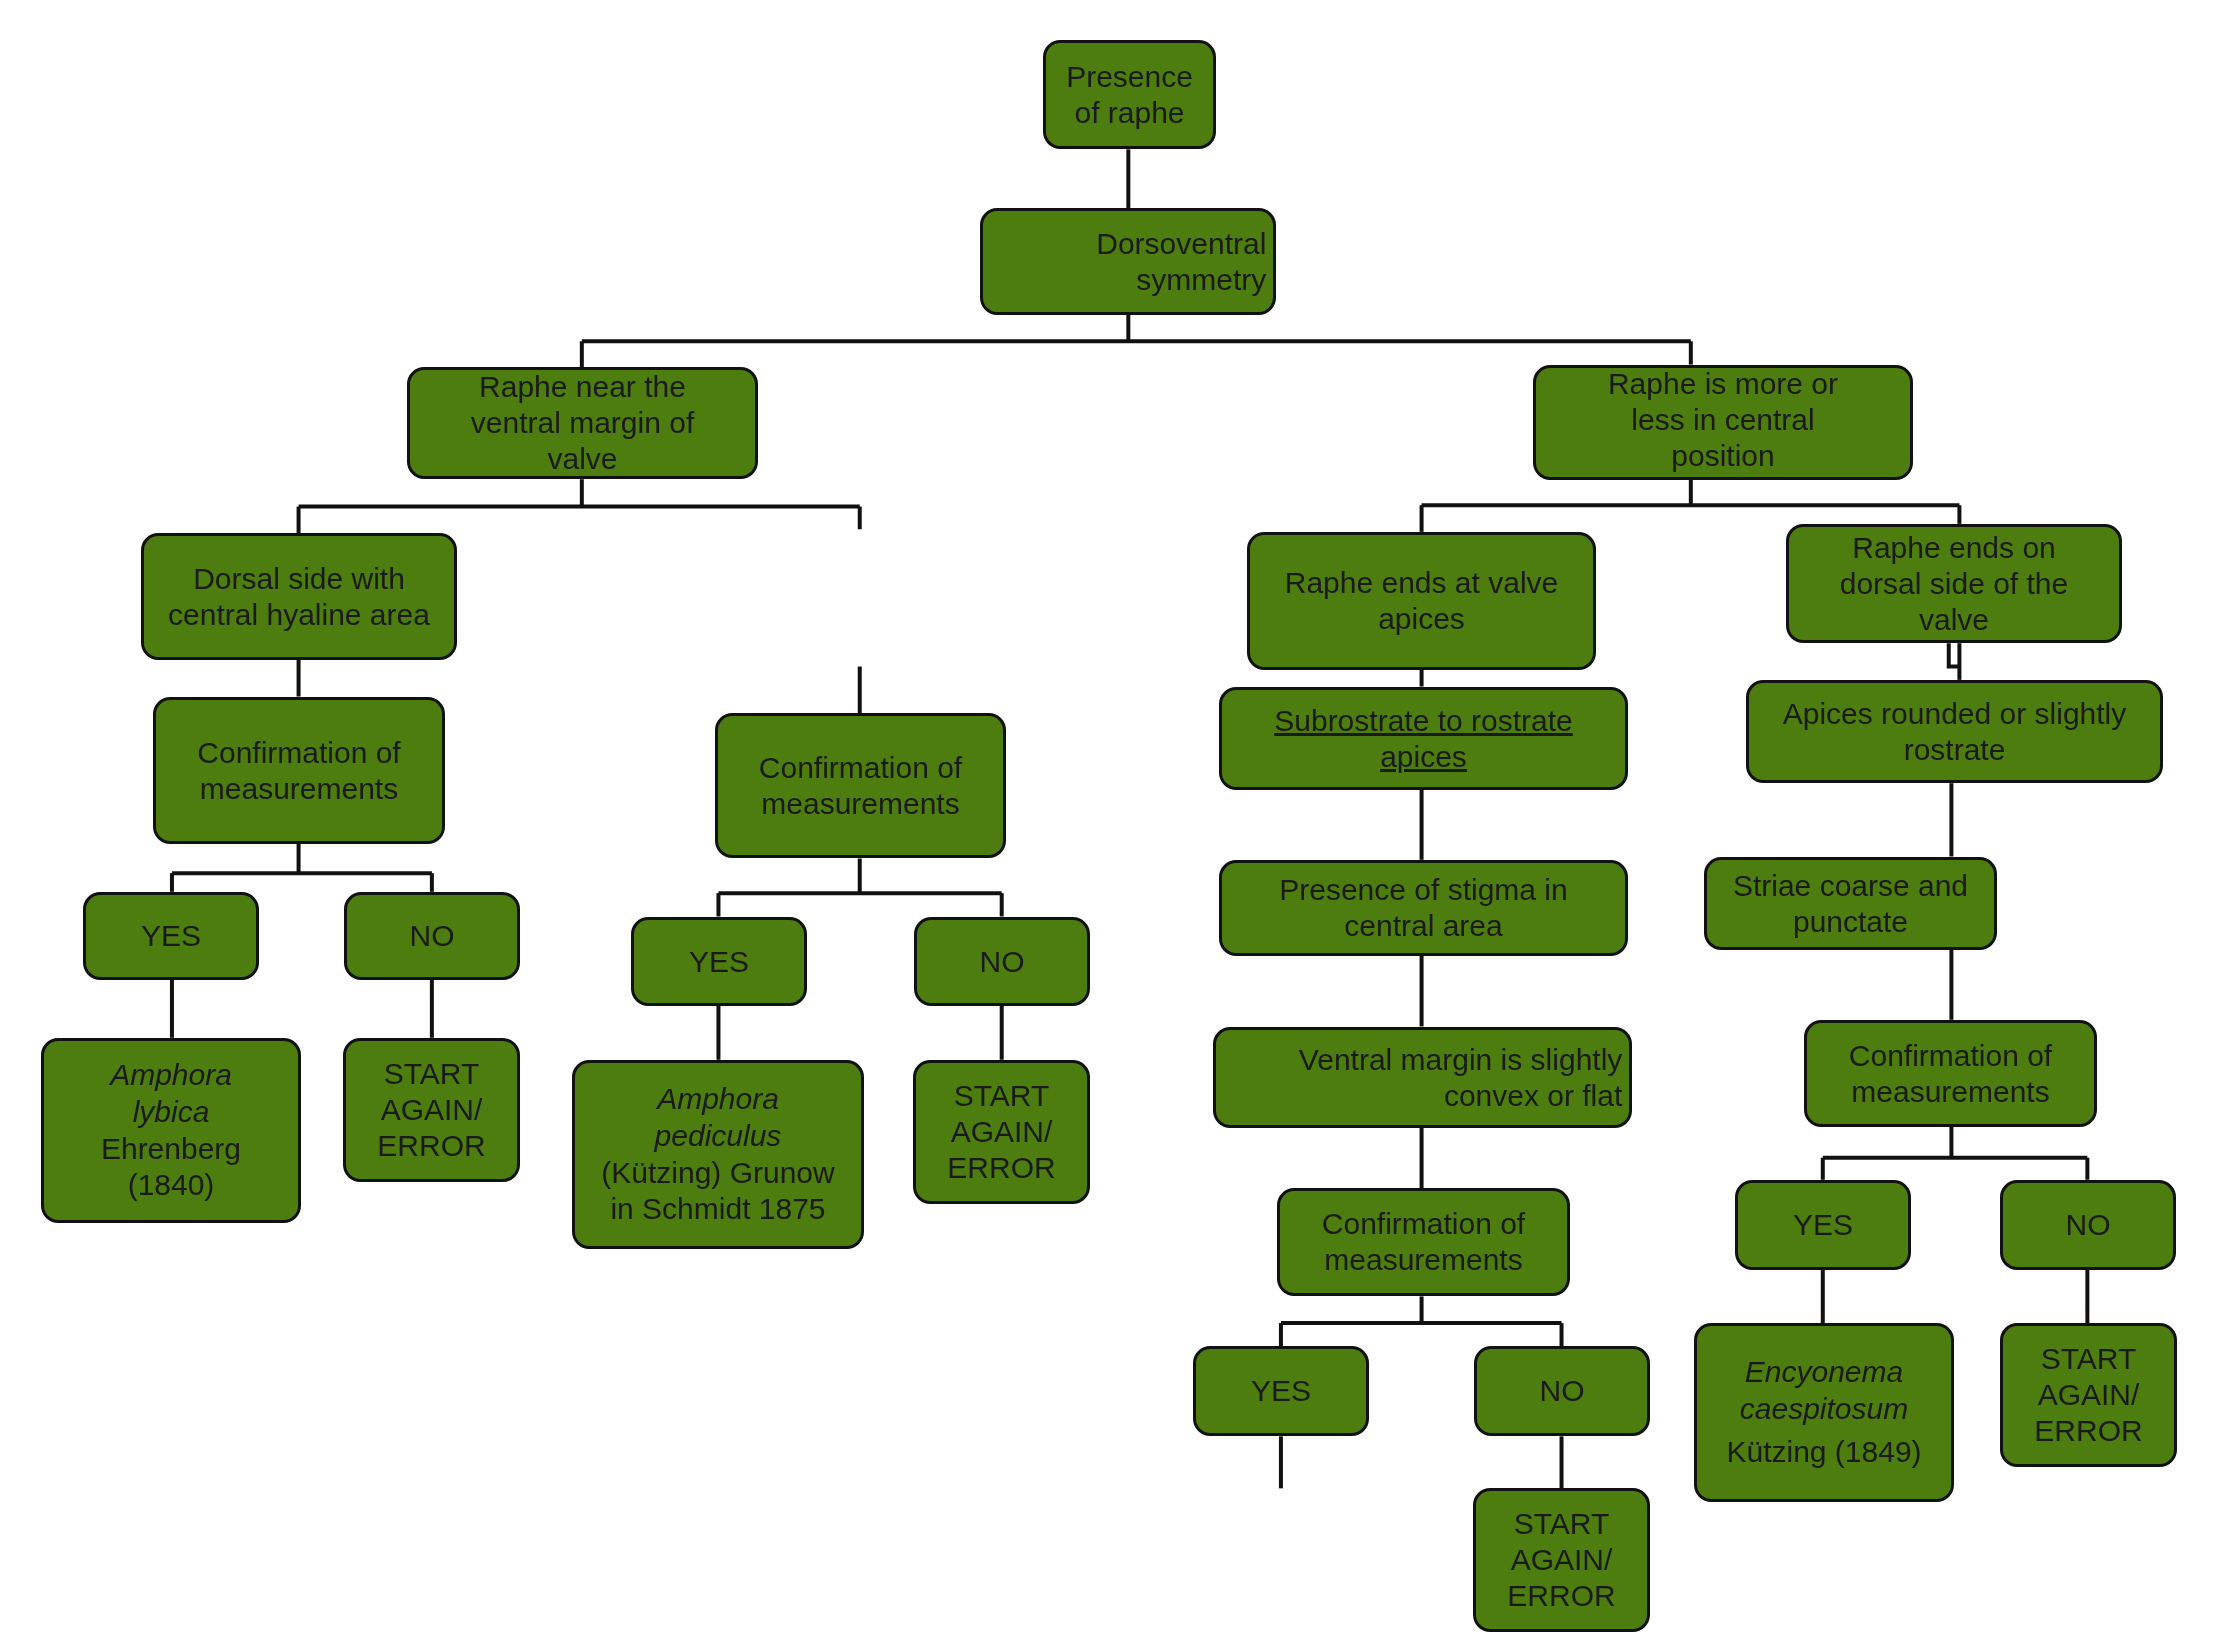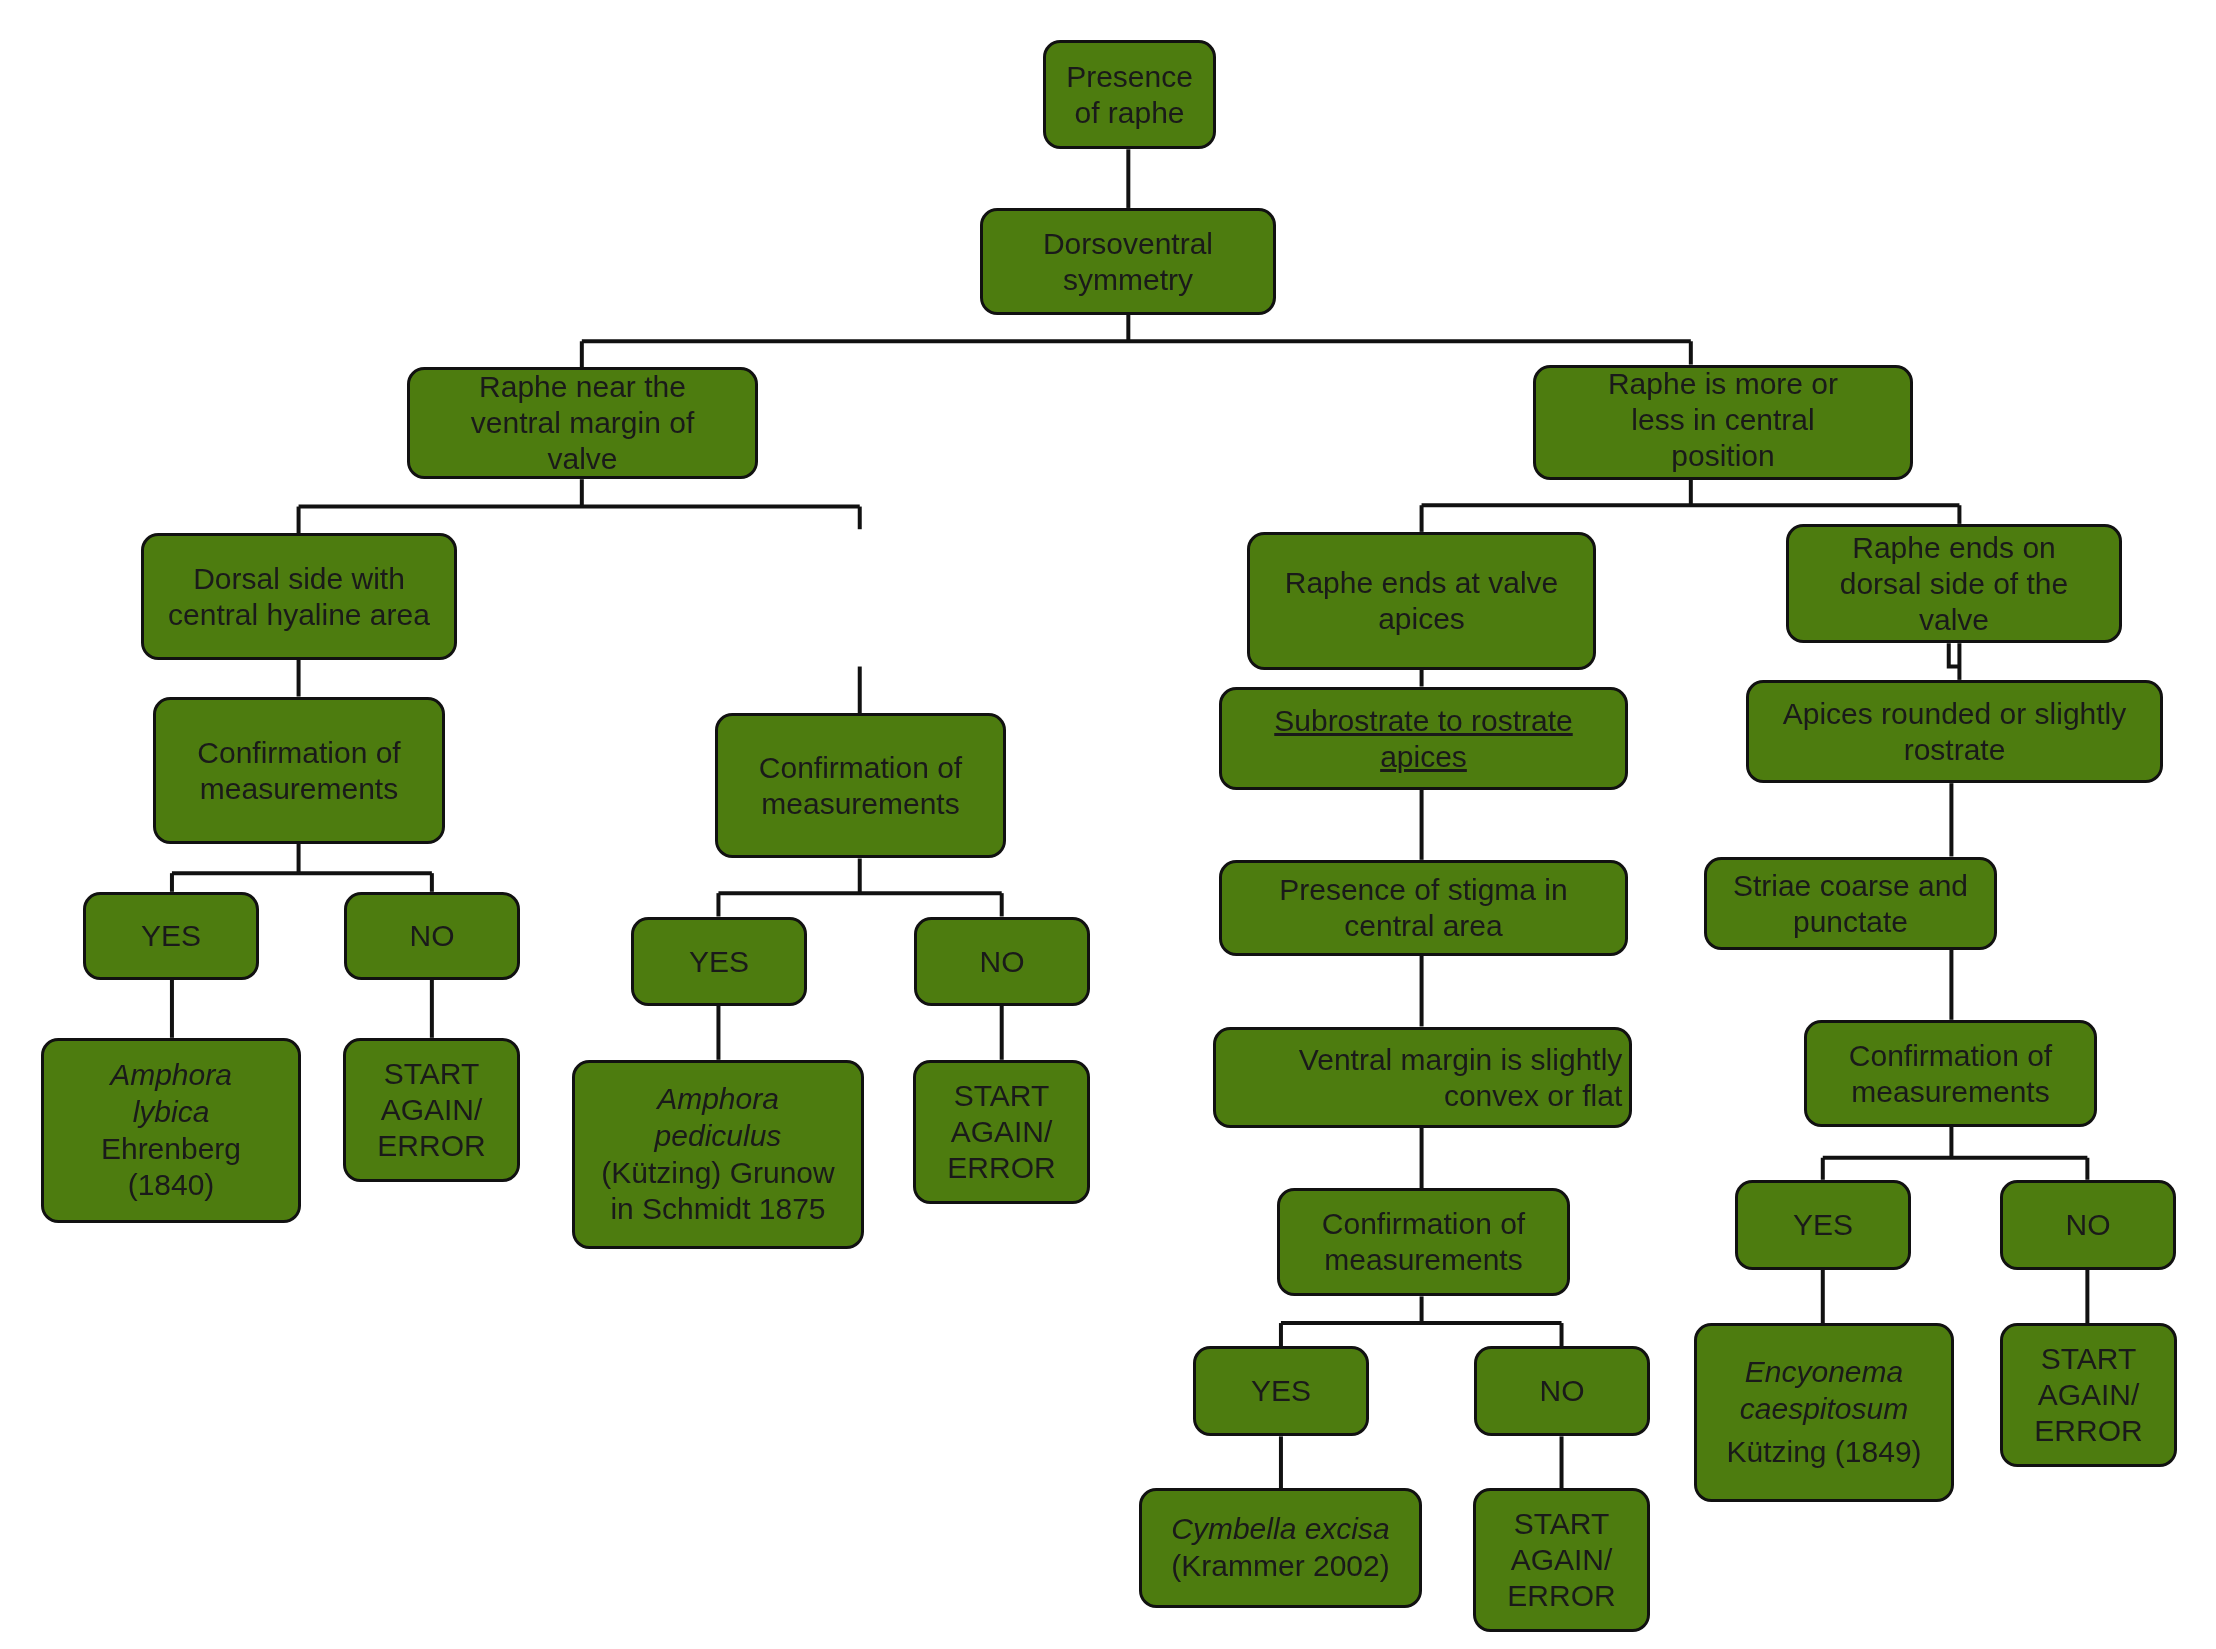--- a/index.html
+++ b/index.html
@@ -109,21 +109,21 @@
       <path d="M2735 1905 L2735 1985"></path>
       <path d="M3132 1905 L3132 1985"></path>
     </g>
   </svg>
 
   <div class="node" style="left:1043px; top:40px; width:173px; height:109px;">
     <span class="ln">Presence</span>
     <span class="ln">of raphe</span>
   </div>
 
-  <div class="node" style="left:980px; top:208px; width:296px; height:107px;">
+  <div class="node" style="left:980px; top:208px; width:296px; height:107px;align-items:flex-end;">
     <span class="ln">Dorsoventral</span>
     <span class="ln">symmetry</span>
   </div>
 
   <div class="node" style="left:407px; top:367px; width:351px; height:112px;">
     <span class="ln">Raphe near the</span>
     <span class="ln">ventral margin of</span>
     <span class="ln">valve</span>
   </div>
 
@@ -246,24 +246,20 @@
     <span class="ln">(Kützing) Grunow</span>
     <span class="ln">in Schmidt 1875</span>
   </div>
 
   <div class="node" style="left:913px; top:1060px; width:177px; height:144px;">
     <span class="ln">START</span>
     <span class="ln">AGAIN/</span>
     <span class="ln">ERROR</span>
   </div>
 
-  <div class="node species" style="left:1139px; top:1488px; width:283px; height:120px;">
-    <span class="ln ital">Cymbella excisa</span>
-    <span class="ln">(Krammer 2002)</span>
-  </div>
 
   <div class="node" style="left:1473px; top:1488px; width:177px; height:144px;">
     <span class="ln">START</span>
     <span class="ln">AGAIN/</span>
     <span class="ln">ERROR</span>
   </div>
 
   <div class="node species" style="left:1694px; top:1323px; width:260px; height:179px;">
     <span class="ln ital">Encyonema</span>
     <span class="ln ital">caespitosum</span>

